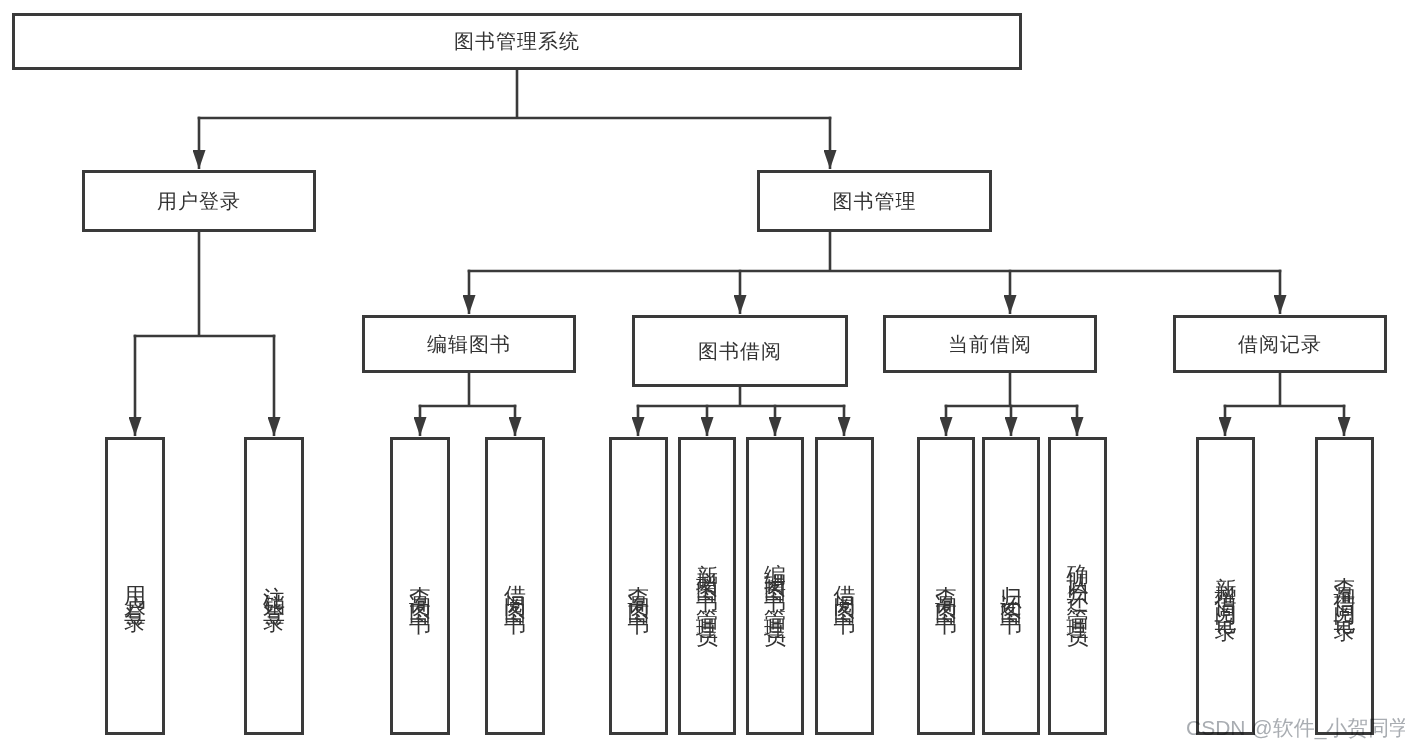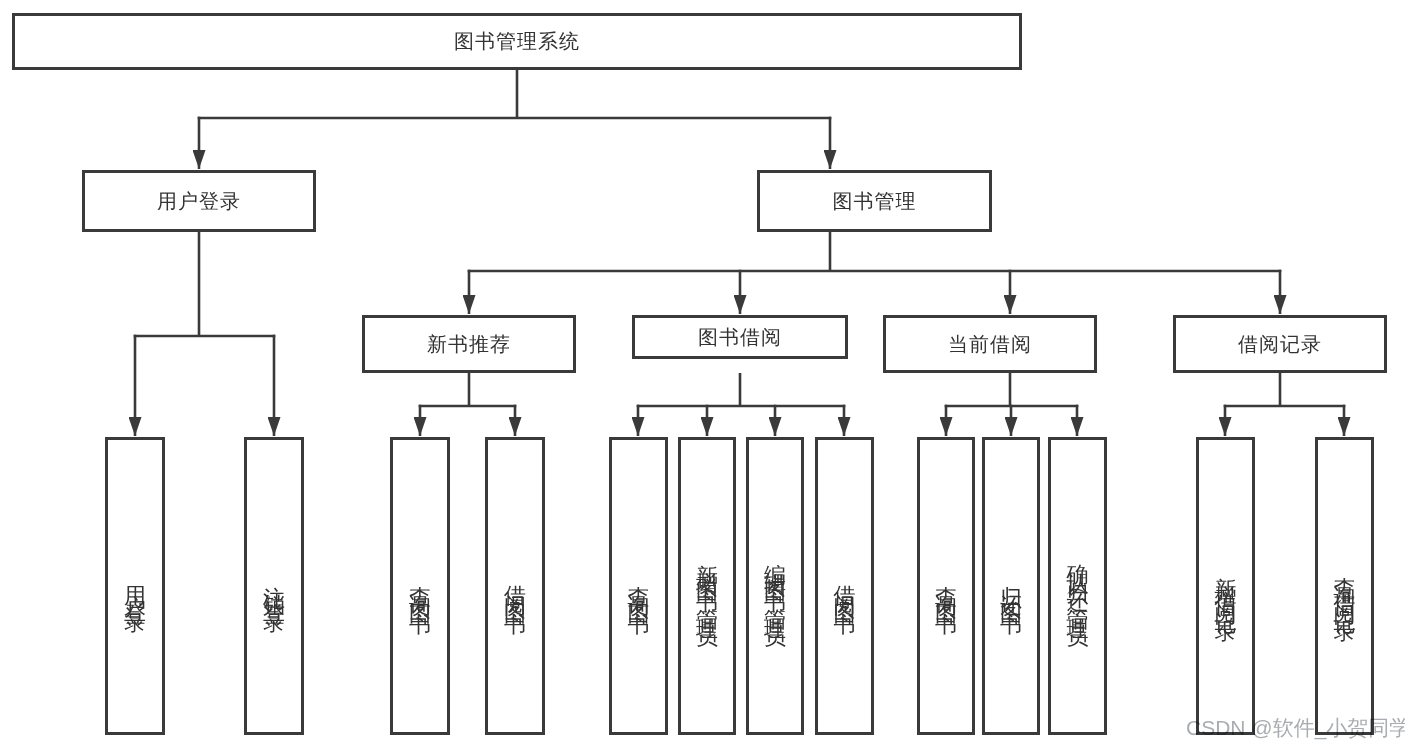--- a/index.html
+++ b/index.html
@@ -112,22 +112,22 @@
       <line x1="1225" y1="404.7" x2="1225" y2="436" marker-end="url(#arrow)"></line>
       <line x1="1344" y1="404.7" x2="1344" y2="436" marker-end="url(#arrow)"></line>
     </g>
   </svg>
 
   <div class="node h-node" style="left:12px;top:13px;width:1010px;height:57px;">图书管理系统</div>
 
   <div class="node h-node" style="left:82px;top:170px;width:234px;height:62px;">用户登录</div>
   <div class="node h-node" style="left:712px;top:170px;width:235px;height:62px;margin-left:45px;">图书管理</div>
 
-  <div class="node h-node" style="left:362px;top:315px;width:214px;height:58px;">新书推荐</div>
-  <div class="node h-node" style="left:632px;top:315px;width:216px;height:44px;">图书借阅</div>
+  <div class="node h-node" style="left:362px;top:315px;width:214px;height:58px;">编辑图书</div>
+  <div class="node h-node" style="left:632px;top:315px;width:216px;height:72px;">图书借阅</div>
   <div class="node h-node" style="left:883px;top:315px;width:214px;height:58px;">当前借阅</div>
   <div class="node h-node" style="left:1173px;top:315px;width:214px;height:58px;">借阅记录</div>
 
   <div class="node leaf" style="left:105px;top:437px;width:60px;height:298px;">用户登录</div>
   <div class="node leaf" style="left:244px;top:437px;width:60px;height:298px;">注销登录</div>
 
   <div class="node leaf" style="left:390px;top:437px;width:60px;height:298px;">查询图书</div>
   <div class="node leaf" style="left:485px;top:437px;width:60px;height:298px;">借阅图书</div>
 
   <div class="node leaf" style="left:609px;top:437px;width:59px;height:298px;">查询图书</div>

